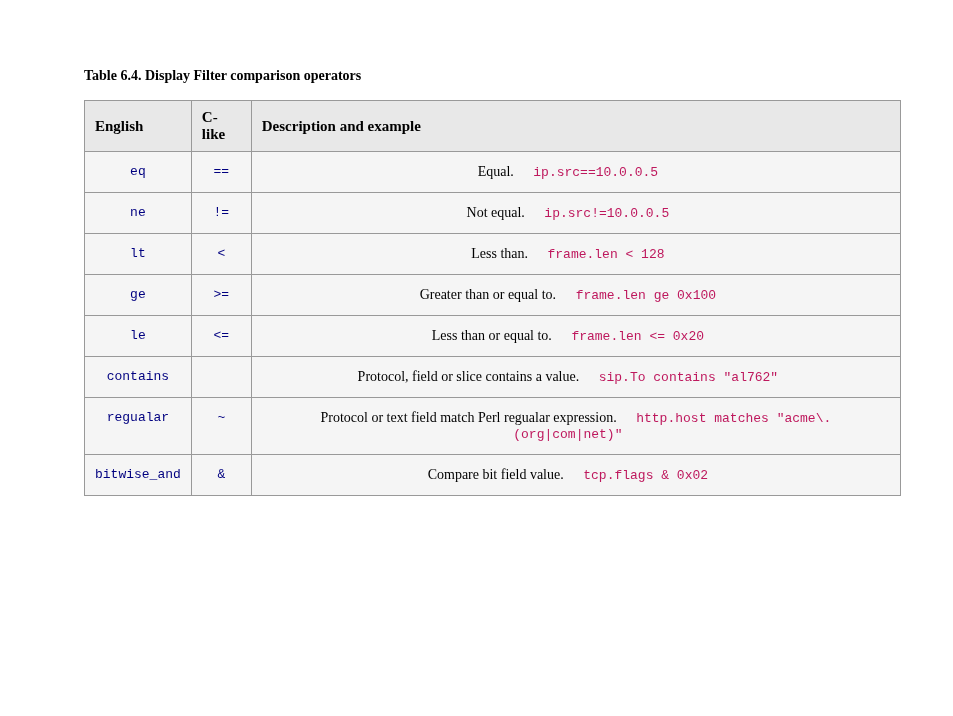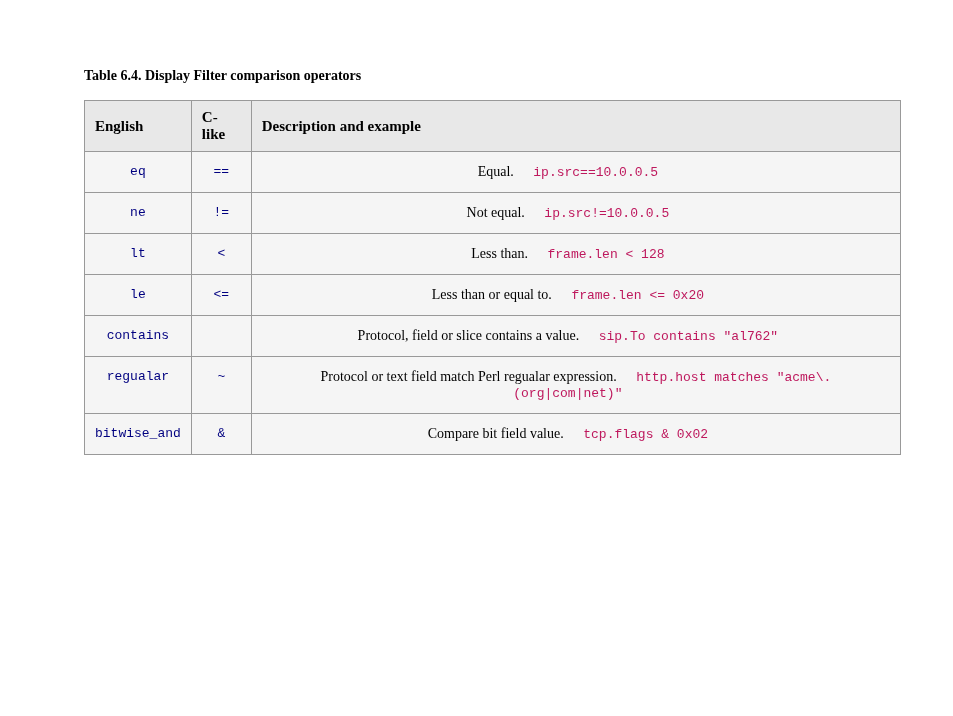--- a/index.html
+++ b/index.html
@@ -104,20 +104,25 @@
           <td>ne</td>
           <td>!=</td>
           <td>Not equal. <span class="code">ip.src!=10.0.0.5</span></td>
         </tr>
         <tr>
           <td>lt</td>
           <td>&lt;</td>
           <td>Less than. <span class="code">frame.len &lt; 128</span></td>
         </tr>
         <tr>
+          <td>ge</td>
+          <td>&gt;=</td>
+          <td>Greater than or equal to. <span class="code">frame.len ge 0x100</span></td>
+        </tr>
+        <tr>
           <td>le</td>
           <td>&lt;=</td>
           <td>Less than or equal to. <span class="code">frame.len &lt;= 0x20</span></td>
         </tr>
         <tr>
           <td>contains</td>
           <td></td>
           <td>Protocol, field or slice contains a value. <span class="code">sip.To contains "al762"</span></td>
         </tr>
         <tr>

